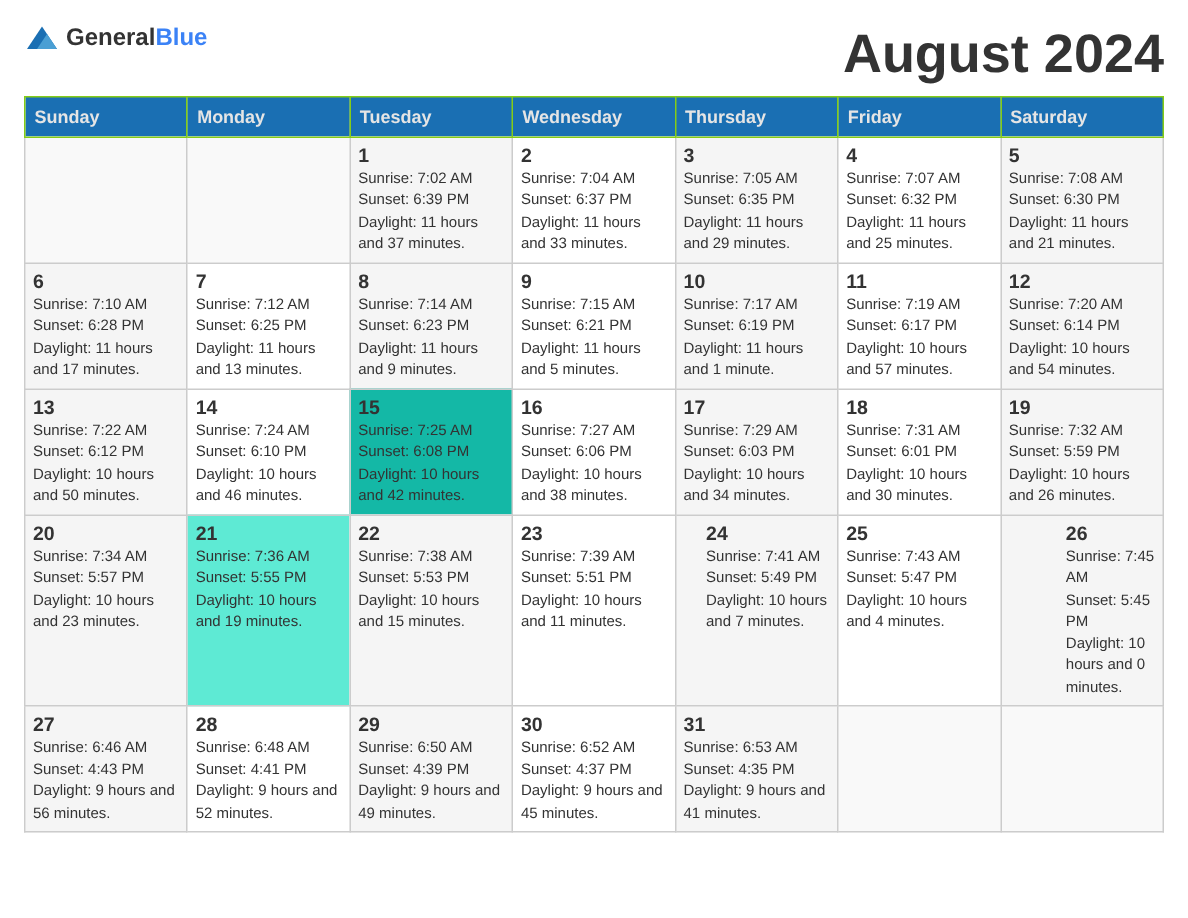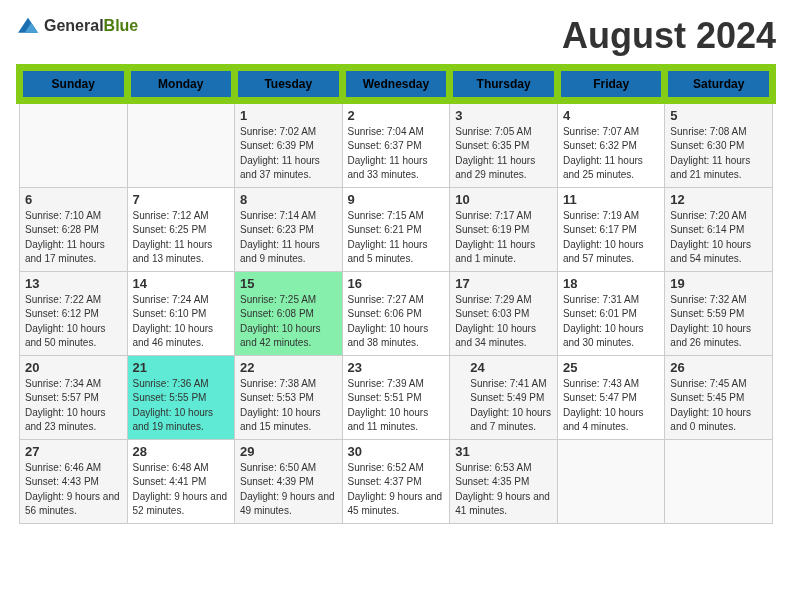--- a/index.html
+++ b/index.html
@@ -39,26 +39,26 @@
       color: #333;
       margin-top: 2px;
     }
     .calendar {
       width: 100%;
       border-collapse: collapse;
       border: 1px solid #ccc;
     }
     .calendar th {
       background: #1a6fb3;
-      color: #000000;
+      color: #e5e5e5;
       font-size: 12px;
       font-weight: bold;
       padding: 6px 6px;
-      text-align: center;
-      border: 7px solid #84cc16;
+      text-align: left;
+      border: 1px solid #84cc16;
     }
     .calendar td {
       vertical-align: top;
       border: 1px solid #ccc;
       padding: 4px 5px;
       width: 108px;
       min-height: 80px;
       font-size: 10.5px;
       color: #333;
       background: #fff;
@@ -100,21 +100,21 @@
 </head>
 <body>
 
 <div class="header">
   <div class="logo">
     <svg class="logo-icon" viewBox="0 0 28 24" xmlns="http://www.w3.org/2000/svg">
       <polygon points="14,2 26,20 2,20" fill="#1a6fb3"></polygon>
       <polygon points="18,8 26,20 10,20" fill="#4a9fd4"></polygon>
     </svg>
     <div>
-      <span style="font-size:16px;font-weight:bold;color:#333;">General</span><span style="font-size:16px;font-weight:bold;color:#4d7c0f;">Blue</span>
+      <span style="font-size:16px;font-weight:bold;color:#333;">General</span><span style="font-size:16px;font-weight:bold;color:#3b82f6;">Blue</span>
     </div>
   </div>
   <div class="title-block">
     <div class="month-title">August 2024</div>
   </div>
 </div>
 
 <table class="calendar">
   <thead>
     <tr>
@@ -184,21 +184,21 @@
       </tr>
       <tr>
         <td style="background: rgb(245, 245, 245);">
           <span class="day-number">13</span>
           <div class="day-info">Sunrise: 7:22 AM<br>Sunset: 6:12 PM<br>Daylight: 10 hours and 50 minutes.</div>
         </td>
         <td style="background: rgb(255, 255, 255);">
           <span class="day-number">14</span>
           <div class="day-info">Sunrise: 7:24 AM<br>Sunset: 6:10 PM<br>Daylight: 10 hours and 46 minutes.</div>
         </td>
-        <td style="background: #86efac;">
+        <td style="background: #14b8a6;">
           <span class="day-number">15</span>
           <div class="day-info">Sunrise: 7:25 AM<br>Sunset: 6:08 PM<br>Daylight: 10 hours and 42 minutes.</div>
         </td>
         <td style="background: rgb(255, 255, 255);">
           <span class="day-number">16</span>
           <div class="day-info">Sunrise: 7:27 AM<br>Sunset: 6:06 PM<br>Daylight: 10 hours and 38 minutes.</div>
         </td>
         <td style="background: rgb(245, 245, 245);">
           <span class="day-number">17</span>
           <div class="day-info">Sunrise: 7:29 AM<br>Sunset: 6:03 PM<br>Daylight: 10 hours and 34 minutes.</div>
@@ -230,21 +230,21 @@
           <div class="day-info">Sunrise: 7:39 AM<br>Sunset: 5:51 PM<br>Daylight: 10 hours and 11 minutes.</div>
         </td>
         <td style="background: rgb(245, 245, 245); padding-left: 20px;">
           <span class="day-number">24</span>
           <div class="day-info">Sunrise: 7:41 AM<br>Sunset: 5:49 PM<br>Daylight: 10 hours and 7 minutes.</div>
         </td>
         <td style="background: rgb(255, 255, 255);">
           <span class="day-number">25</span>
           <div class="day-info">Sunrise: 7:43 AM<br>Sunset: 5:47 PM<br>Daylight: 10 hours and 4 minutes.</div>
         </td>
-        <td style="background: rgb(245, 245, 245);">
+        <td style="background: rgb(245, 245, 245); padding-left: 43px;">
           <span class="day-number">26</span>
           <div class="day-info">Sunrise: 7:45 AM<br>Sunset: 5:45 PM<br>Daylight: 10 hours and 0 minutes.</div>
         </td>
       </tr>
       <tr>
         <td style="background: rgb(245, 245, 245);">
           <span class="day-number">27</span>
           <div class="day-info">Sunrise: 6:46 AM<br>Sunset: 4:43 PM<br>Daylight: 9 hours and 56 minutes.</div>
         </td>
         <td style="background: rgb(255, 255, 255);">

